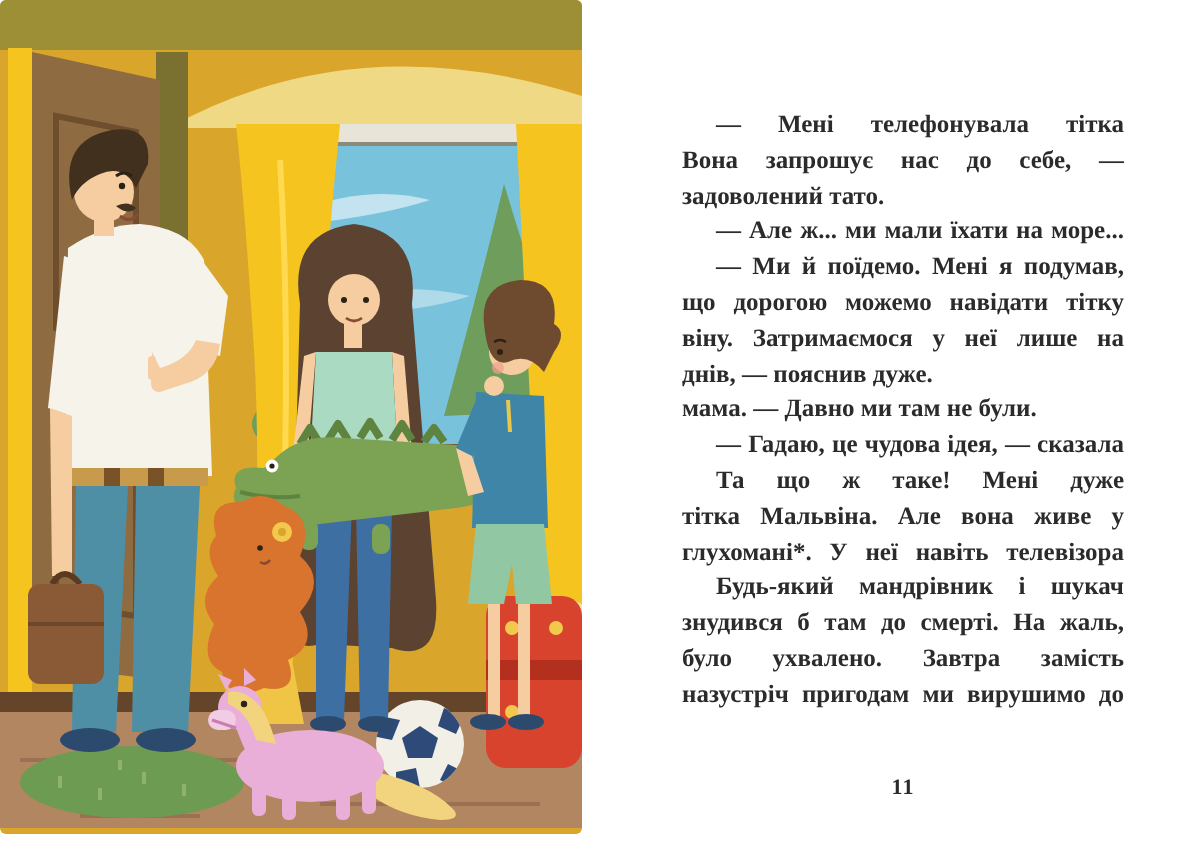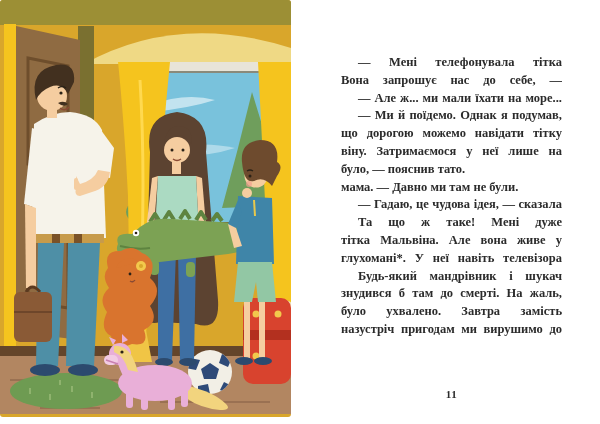--- a/index.html
+++ b/index.html
@@ -189,25 +189,26 @@
         <path d="M247,171 Q250,169 253,171" stroke="#2b2217" stroke-width="1.3" fill="none"></path>
         <circle cx="249" cy="184" r="3" fill="#EFA08F" opacity="0.7"></circle>
         <circle cx="247" cy="193" r="5" fill="#F5CDA0"></circle>
       </g>
     </svg>
   </div>
 
   <div class="story">
       <div class="story-line indent">— Мені телефонувала тітка Мальвіна.</div>
       <div class="story-line">Вона запрошує нас до себе, — оголосив</div>
+      <div class="story-line para-end">задоволений тато.</div>
       <div class="story-line indent">— Але ж... ми мали їхати на море... —</div>
-      <div class="story-line indent">— Ми й поїдемо. Однак я подумав,</div>
+      <div class="story-line indent">— Ми й поїдемо. Мені я подумав,</div>
       <div class="story-line">що дорогою можемо навідати тітку Маль-</div>
       <div class="story-line">віну. Затримаємося у неї лише на кілька</div>
-      <div class="story-line para-end">було, — пояснив тато.</div>
+      <div class="story-line para-end">днів, — пояснив дуже.</div>
       <div class="story-line para-end">мама. — Давно ми там не були.</div>
       <div class="story-line indent">— Гадаю, це чудова ідея, — сказала</div>
       <div class="story-line indent">Та що ж таке! Мені дуже подобається</div>
       <div class="story-line">тітка Мальвіна. Але вона живе у справжній</div>
       <div class="story-line para-end">глухомані*. У неї навіть телевізора немає!</div>
       <div class="story-line indent">Будь-який мандрівник і шукач пригод</div>
       <div class="story-line">знудився б там до смерті. На жаль, рішення</div>
       <div class="story-line">було ухвалено. Завтра замість подорожі</div>
       <div class="story-line para-end">назустріч пригодам ми вирушимо до села.</div>
     </div>

